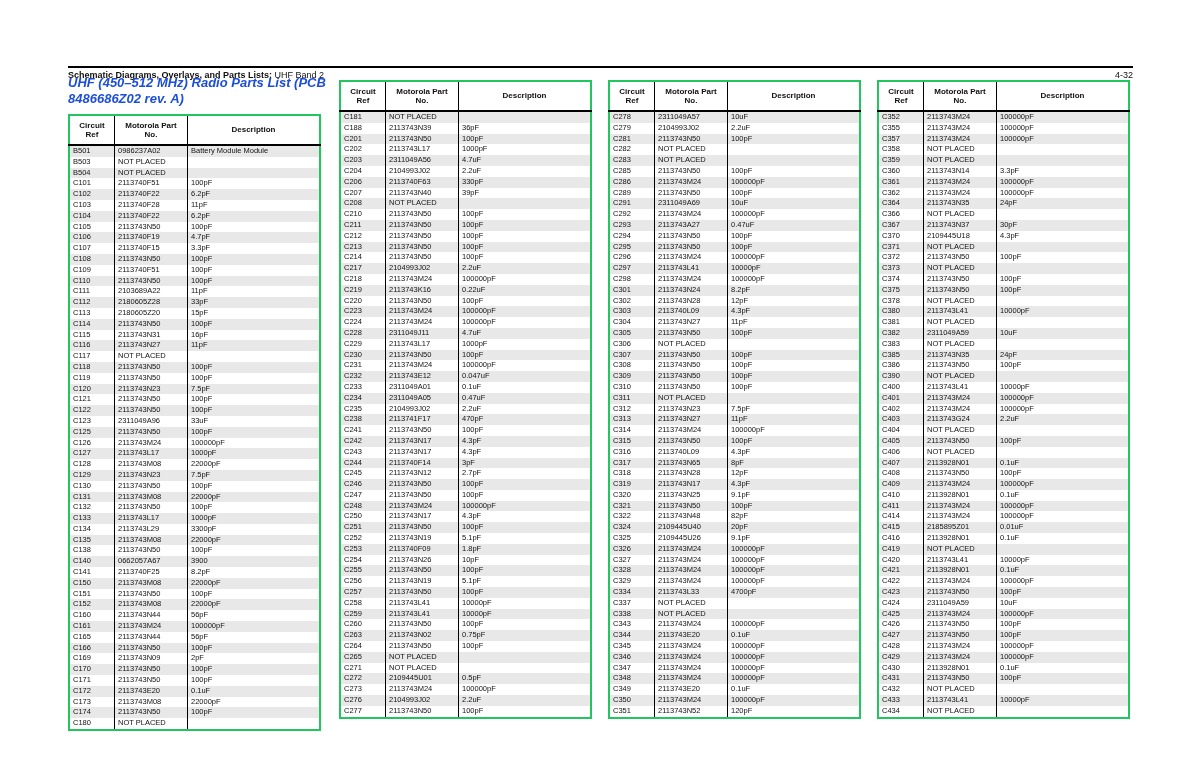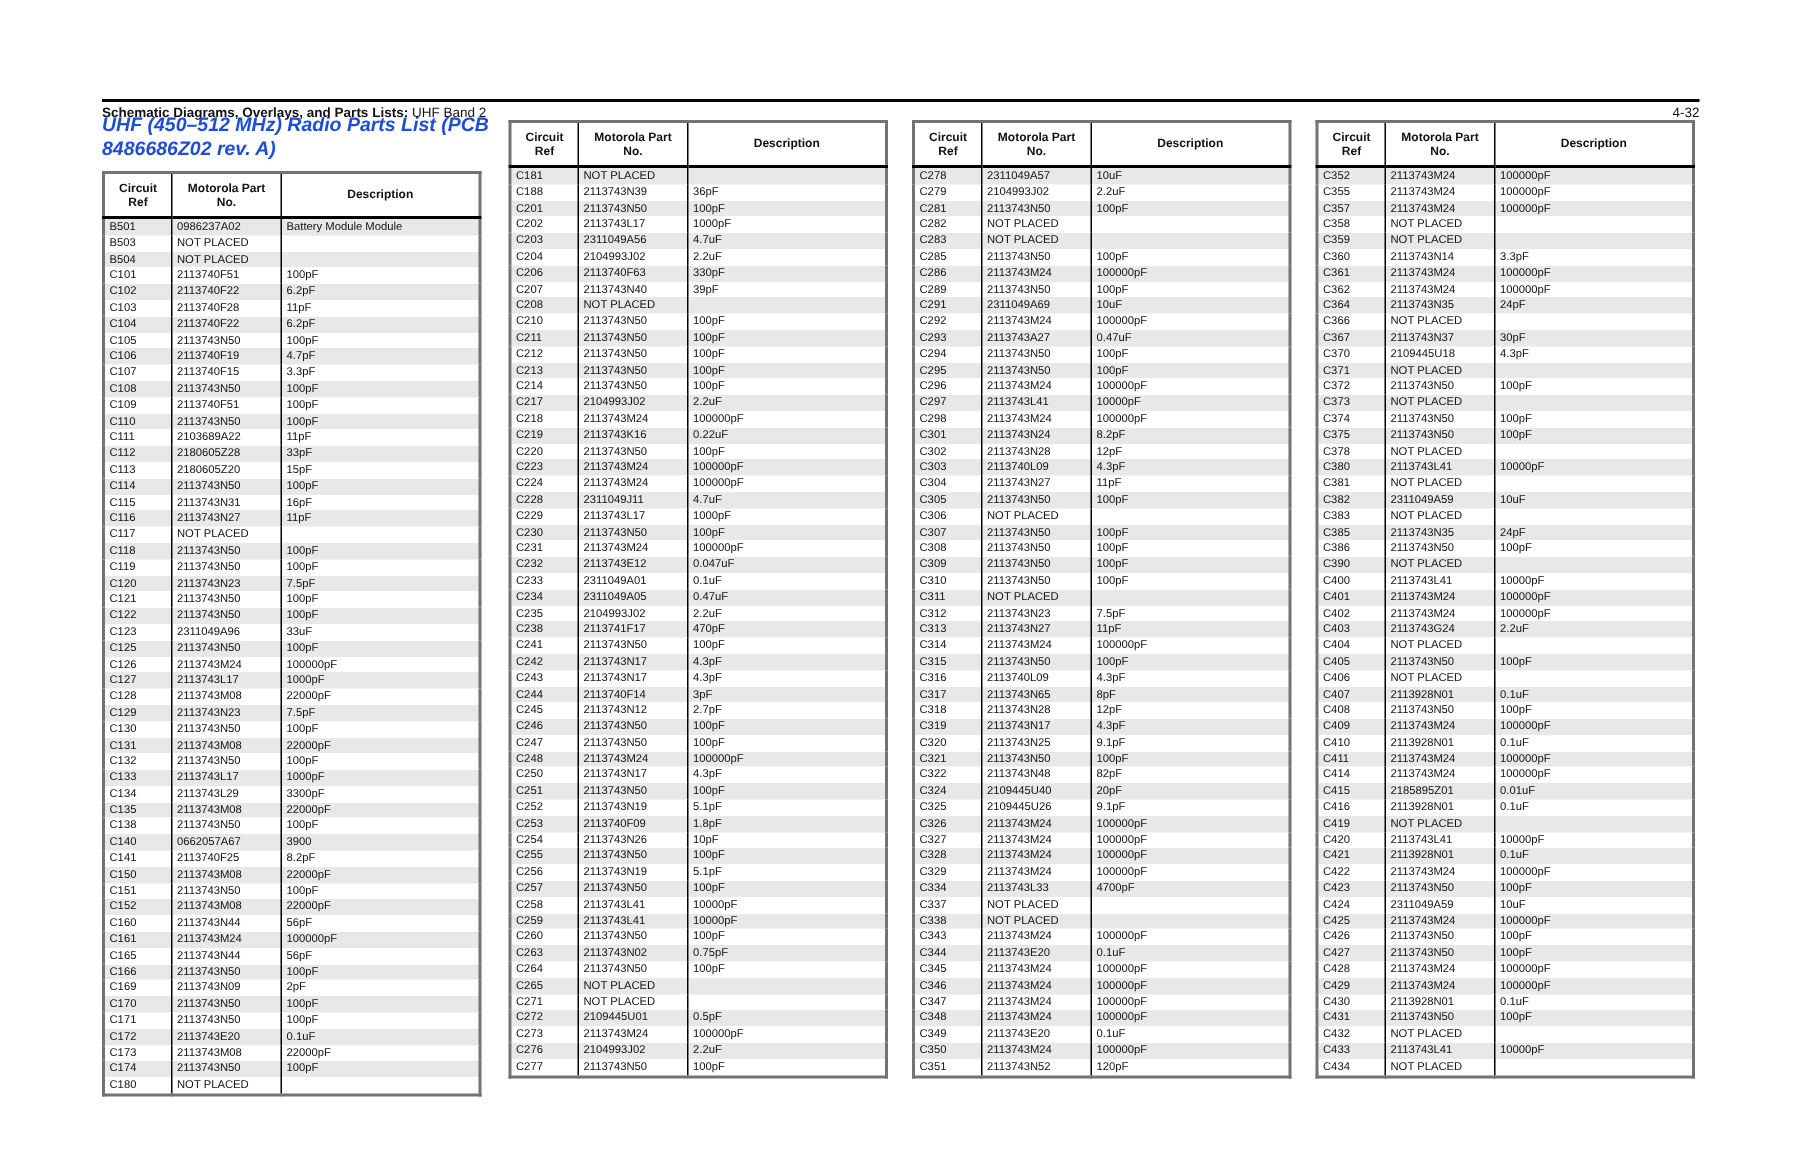--- a/index.html
+++ b/index.html
@@ -20,21 +20,21 @@
     font-size:13px;line-height:15.5px;font-weight:bold;font-style:italic;
     white-space:pre-line;color:#1d4ed8;
   }
   .tgroup{position:absolute;top:80px;}
   #tg1{left:68px;top:114px;}
   #tg2{left:339px;}
   #tg3{left:608px;}
   #tg4{left:877px;}
   table.parts{
     border-collapse:collapse;table-layout:fixed;width:253px;
-    border:2px solid #737373;background:#fff;
+    border:2px solid #22c55e;background:#fff;
   }
   table.parts th{
     font-size:8px;line-height:9.5px;font-weight:bold;text-align:center;
     vertical-align:middle;height:26px;padding:1px 0;
     border-right:1px solid #000;border-bottom:2px solid #000;
     white-space:pre-line;background:#fff;
   }
   table.parts td{
     font-size:7.5px;line-height:10.8px;height:10.8px;
     padding:0 0 0 3px;vertical-align:middle;

